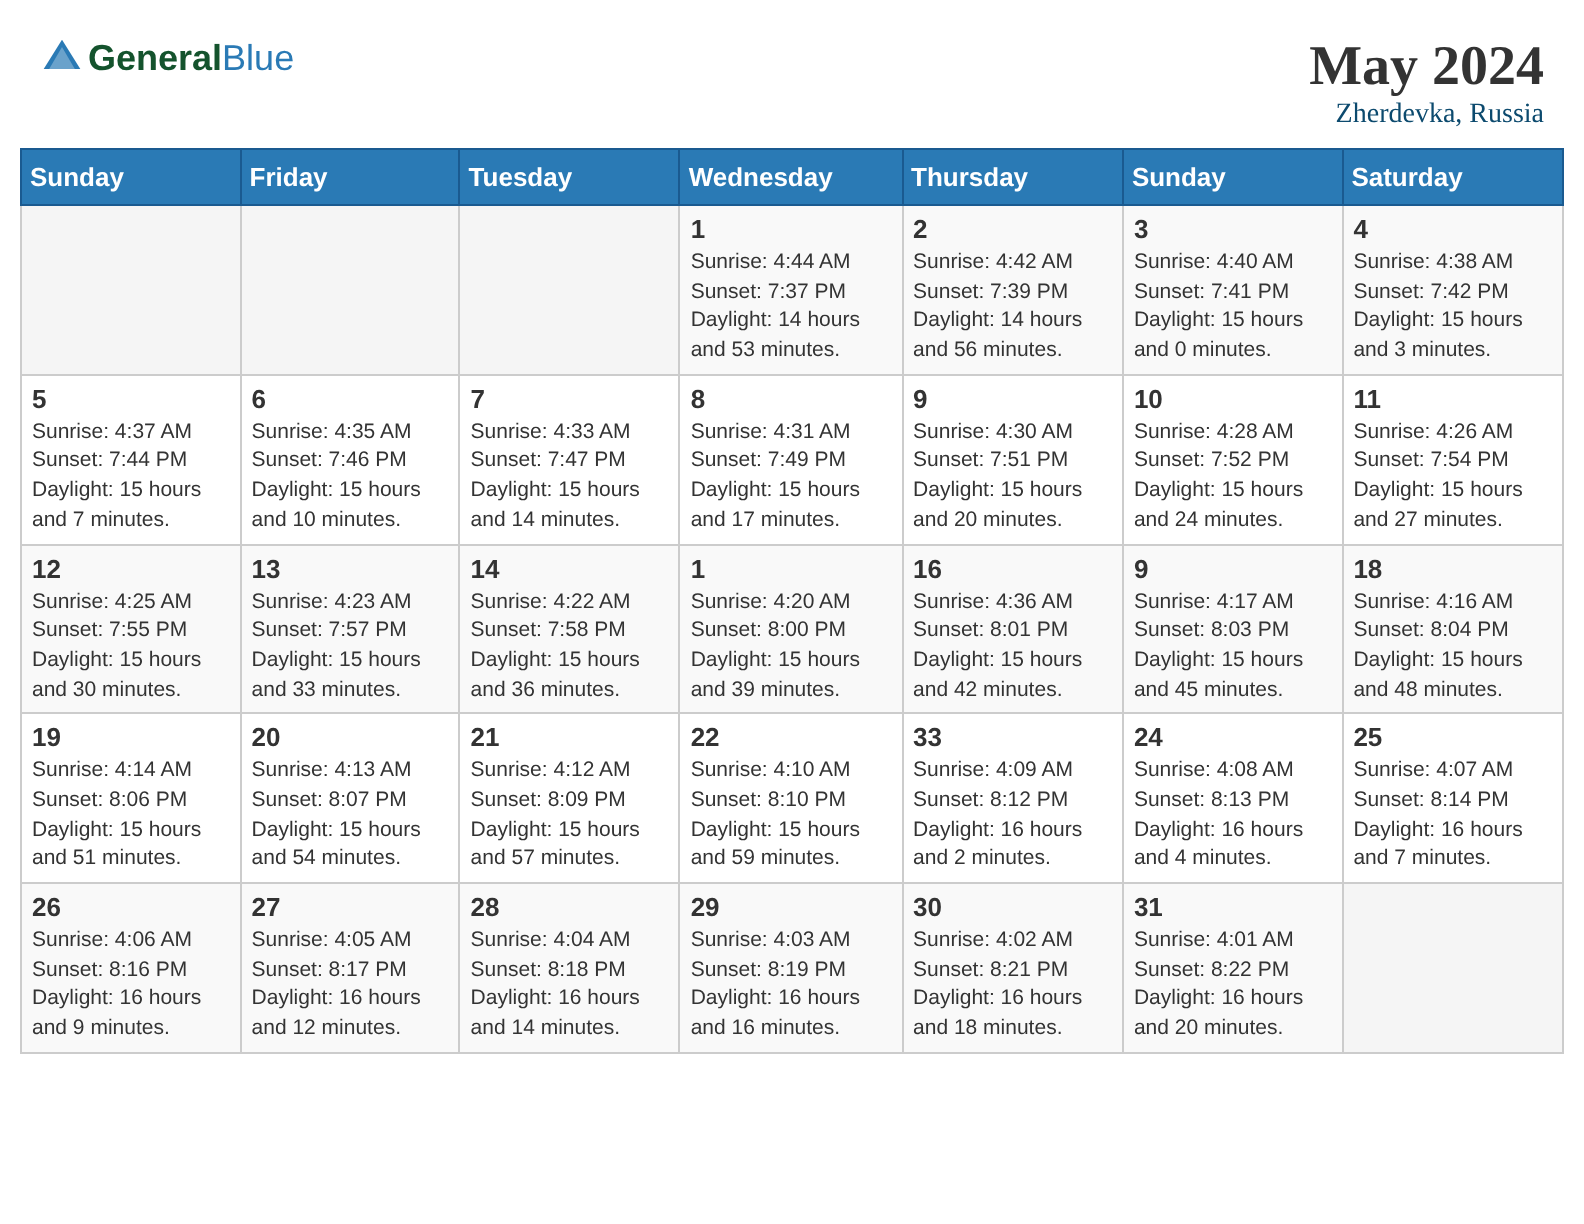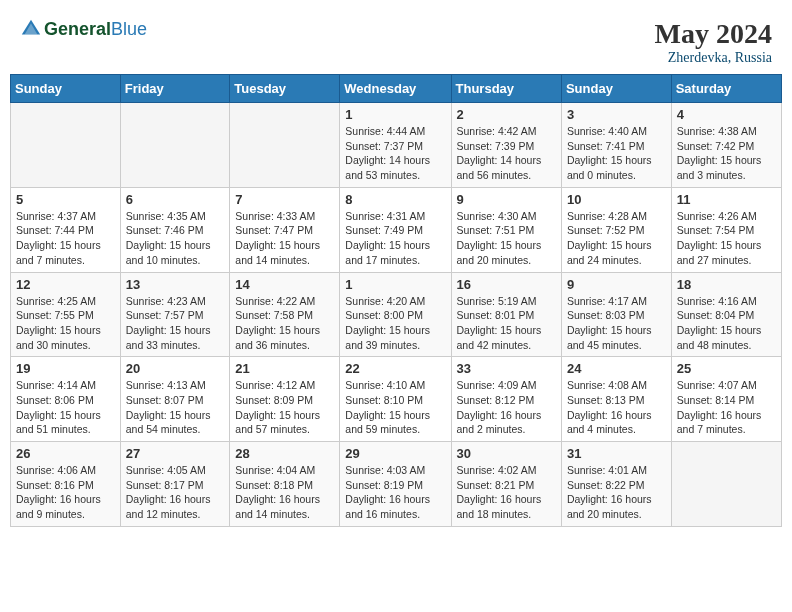--- a/index.html
+++ b/index.html
@@ -219,21 +219,21 @@
 Daylight: 15 hours and 36 minutes.</div>
         </td>
         <td>
           <span class="day-num">1</span>
           <div class="cell-content">Sunrise: 4:20 AM
 Sunset: 8:00 PM
 Daylight: 15 hours and 39 minutes.</div>
         </td>
         <td>
           <span class="day-num">16</span>
-          <div class="cell-content">Sunrise: 5:19 AM
+          <div class="cell-content">Sunrise: 4:36 AM
 Sunset: 8:01 PM
 Daylight: 15 hours and 42 minutes.</div>
         </td>
         <td>
           <span class="day-num">9</span>
           <div class="cell-content">Sunrise: 4:17 AM
 Sunset: 8:03 PM
 Daylight: 15 hours and 45 minutes.</div>
         </td>
         <td>

